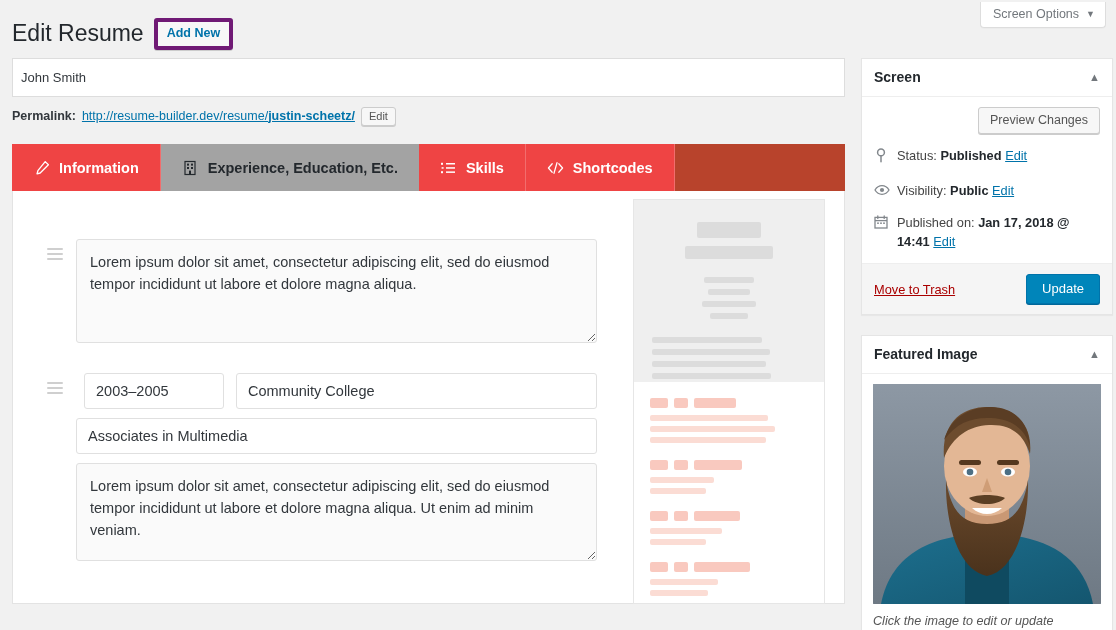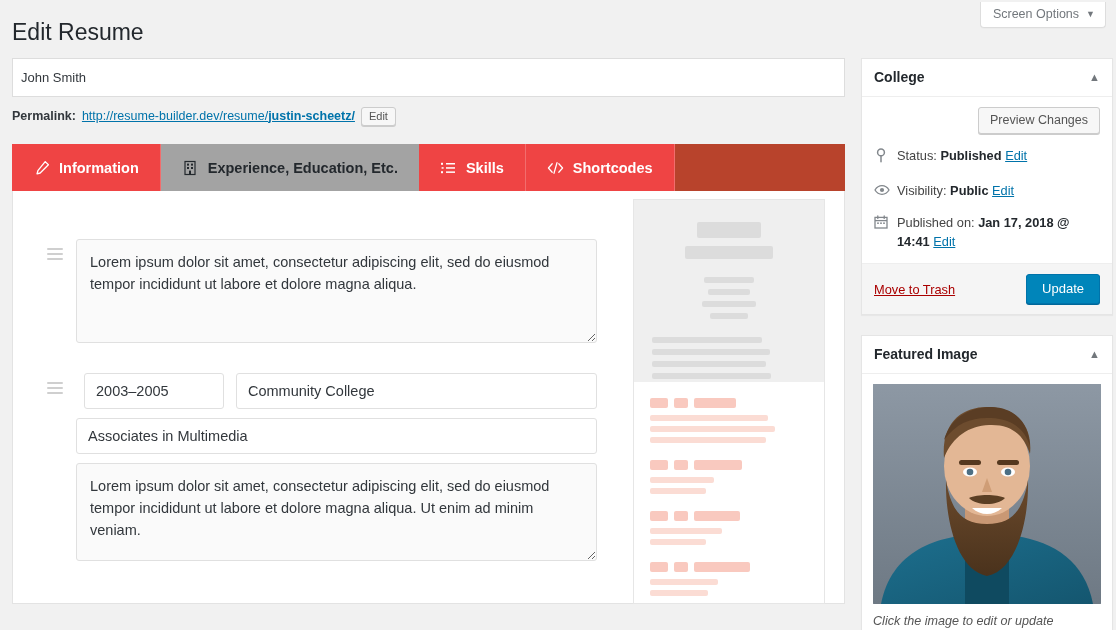--- a/index.html
+++ b/index.html
@@ -22,21 +22,21 @@
     font-size: 12.5px; color: #72777c;
     display: flex; align-items: center; gap: 7px;
     box-shadow: 0 1px 0 rgba(0,0,0,.02);
     cursor: pointer;
   }
   .screen-options .caret { font-size: 9px; color: #72777c; }
 
   
   .title-row {
     position: absolute; top: 18px; left: 12px;
-    display: flex; align-items: center; gap: 10px; flex-direction: column;
+    display: flex; align-items: center; gap: 10px;
   }
   .page-title {
     font-size: 23px; font-weight: 400; color: #23282d;
     line-height: 1.3;
   }
   .add-new-btn {
     border: 4px solid #701a75; background: #f7f7f7;
     color: #0073aa; font-size: 12.5px; font-weight: bold;
     padding: 4px 9px 5px; border-radius: 3px;
     cursor: pointer; line-height: 1.2;
@@ -420,21 +420,21 @@
         </div>
       </div>
 
     </div>
   </div>
 
   <div class="sidebar">
 
     <div class="panel">
       <div class="panel-head">
-        <span class="panel-title">College</span>
+        <span class="panel-title">Screen</span>
         <span class="toggle-caret">▲</span>
       </div>
 
       <div class="panel-inner">
         <div class="preview-btn-row">
           <button class="preview-btn">Preview Changes</button>
         </div>
 
         <div class="meta-line">
           <span class="meta-ico">

